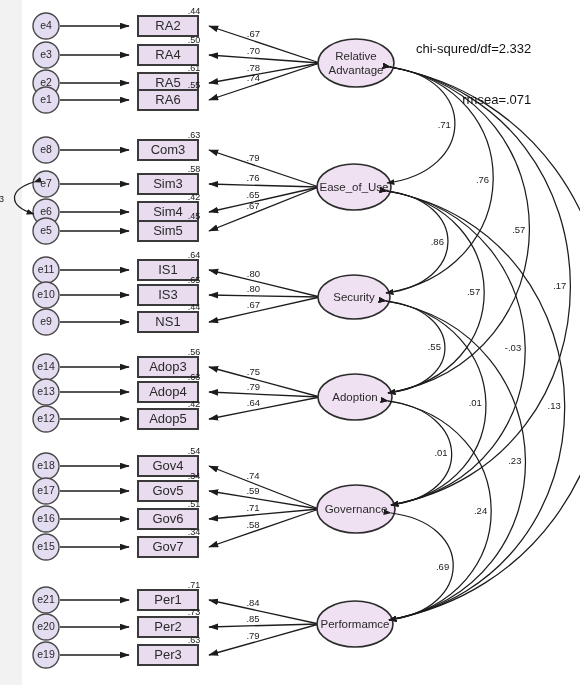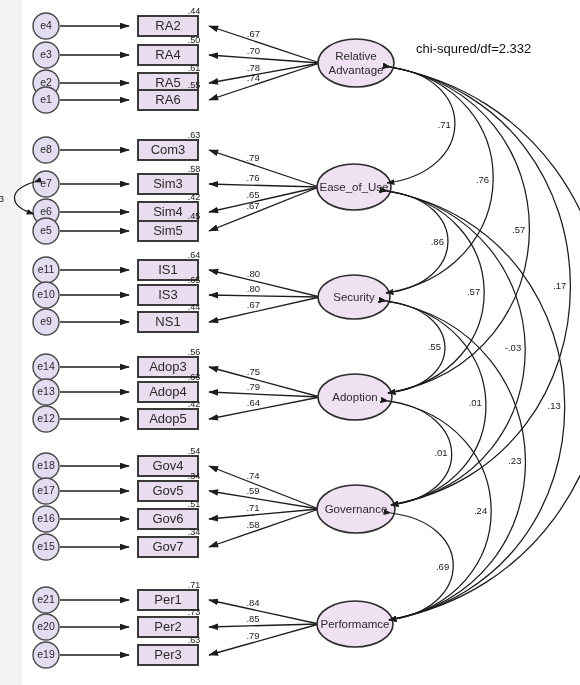--- a/index.html
+++ b/index.html
@@ -321,14 +321,15 @@
           <path d="M 388 401 C 524.9300000000001 422.9, 525.9300000000001 598.1, 389 620" class="path-arc" marker-start="url(#ahs)" marker-end="url(#ahs)"></path>
           <text x="487.19750000000005" y="513.5" class="num-label" text-anchor="end">.24</text>
           <path d="M 391 513 C 475.28999999999996 523.7, 473.28999999999996 609.3, 389 620" class="path-arc" marker-start="url(#ahs)" marker-end="url(#ahs)"></path>
           <text x="449.2175" y="569.5" class="num-label" text-anchor="end">.69</text>
         </g>
       </g>
   </svg>
 
   <div class="fit-text" style="left:416px;top:6px;">
     <div>chi-squred/df=2.332</div>
+    <div>rmsea=.071</div>
   </div>
 </div>
 
 </body></html>

